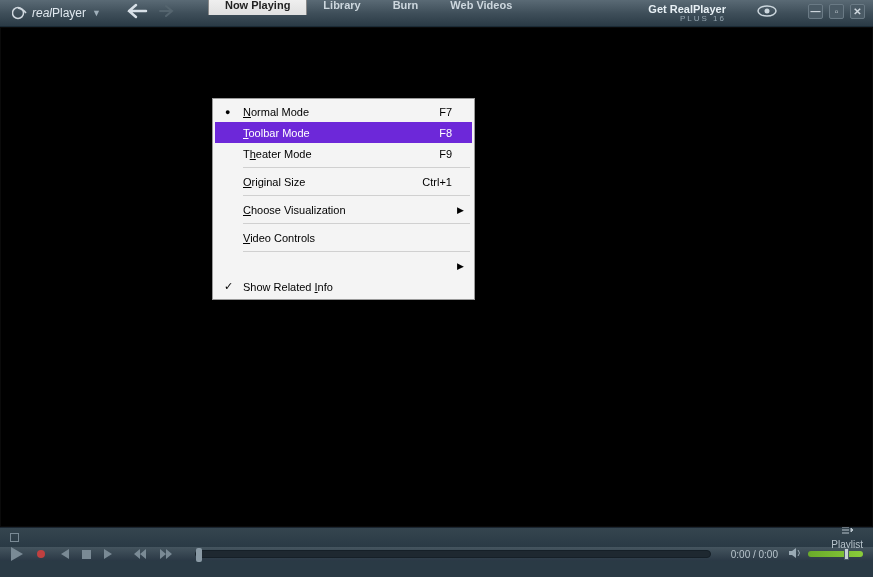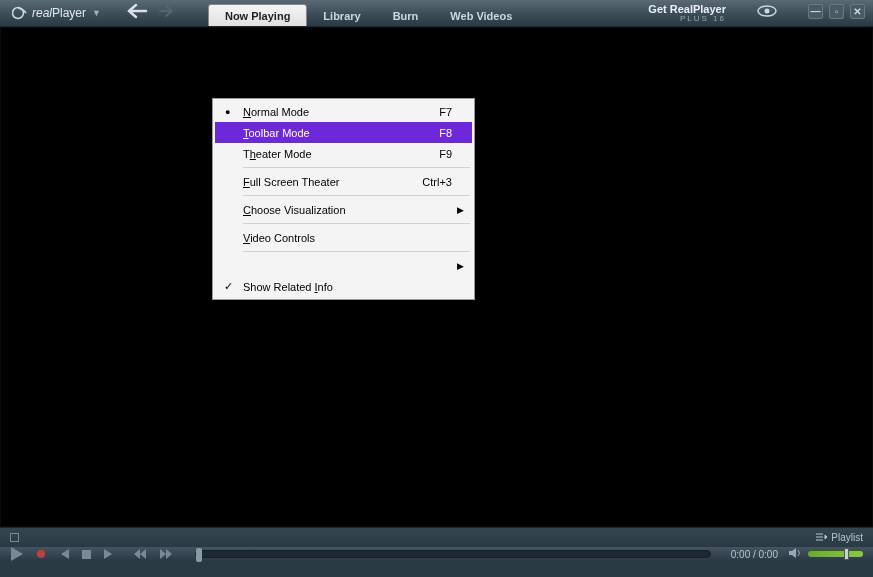--- a/index.html
+++ b/index.html
@@ -3,21 +3,21 @@
 <meta charset="utf-8">
 <style>
 * { margin: 0; padding: 0; box-sizing: border-box; font-family: Tahoma, Arial, sans-serif; }
 body { width: 873px; height: 577px; background: #2a3a45; overflow: hidden; position: relative; }
 
 .titlebar {
   height: 27px;
   background: linear-gradient(to bottom, #5a6a75 0%, #3f4f5a 50%, #2a3a45 100%);
   display: flex;
   align-items: center;
-  padding: 0 4px;
+  padding: 11px 4px;
   border-bottom: 1px solid #1a2a35;
   position: relative;
 }
 .logo { display: flex; align-items: center; margin-left: 8px; color: #e0e8ef; font-size: 12px; font-style: italic; }
 .logo svg { margin-right: 2px; }
 .logo-drop { margin-left: 6px; color: #a0b0bb; font-size: 9px; }
 .nav-arrows { display: flex; align-items: center; margin-left: 25px; gap: 10px; }
 .nav-arrow { color: #cdd7de; cursor: pointer; }
 .nav-arrow.disabled { color: #55656f; }
 .tabs { display: flex; margin-left: 32px; height: 100%; align-items: flex-end; }
@@ -66,21 +66,21 @@
 .seekbar {
   height: 20px;
   background: linear-gradient(to bottom, #35454f, #2a3a45);
   display: flex;
   align-items: center;
   padding: 0 10px;
   justify-content: space-between;
   border-top: 1px solid #1a2530;
 }
 .stop-ind { width: 9px; height: 9px; border: 1px solid #7a8a95; }
-.playlist-btn { display: flex; align-items: center; gap: 4px; color: #b8c4cc; font-size: 10px; cursor: pointer; }
+.playlist-btn { display: flex; align-items: center; gap: 4px; color: #b8c4cc; font-size: 10px; cursor: pointer; flex-direction: column; }
 
 .controlbar {
   height: 14px;
   background: linear-gradient(to bottom, #45555f, #2a3845);
   display: flex;
   align-items: center;
   padding: 0 10px;
 }
 .ctrl-btn { color: #7a8a95; margin-right: 12px; cursor: pointer; display: inline-flex; align-items: center; }
 .ctrl-group { display: flex; align-items: center; }
@@ -194,22 +194,22 @@
     <div class="menu-item highlighted">
       <span class="menu-label"><u>T</u>oolbar Mode</span>
       <span class="menu-shortcut">F8</span>
     </div>
     <div class="menu-item">
       <span class="menu-label">T<u>h</u>eater Mode</span>
       <span class="menu-shortcut">F9</span>
     </div>
     <div class="menu-sep"></div>
     <div class="menu-item">
-      <span class="menu-label"><u>F</u>ull Screen Theater</span>
-      <span class="menu-shortcut">Ctrl+3</span>
+      <span class="menu-label"><u>O</u>riginal Size</span>
+      <span class="menu-shortcut">Ctrl+1</span>
     </div>
     <div class="menu-sep"></div>
     <div class="menu-item">
       <span class="menu-label"><u>C</u>hoose Visualization</span>
       <span class="menu-arrow">▶</span>
     </div>
     <div class="menu-sep"></div>
     <div class="menu-item">
       <span class="menu-label"><u>V</u>ideo Controls</span>
     </div>

